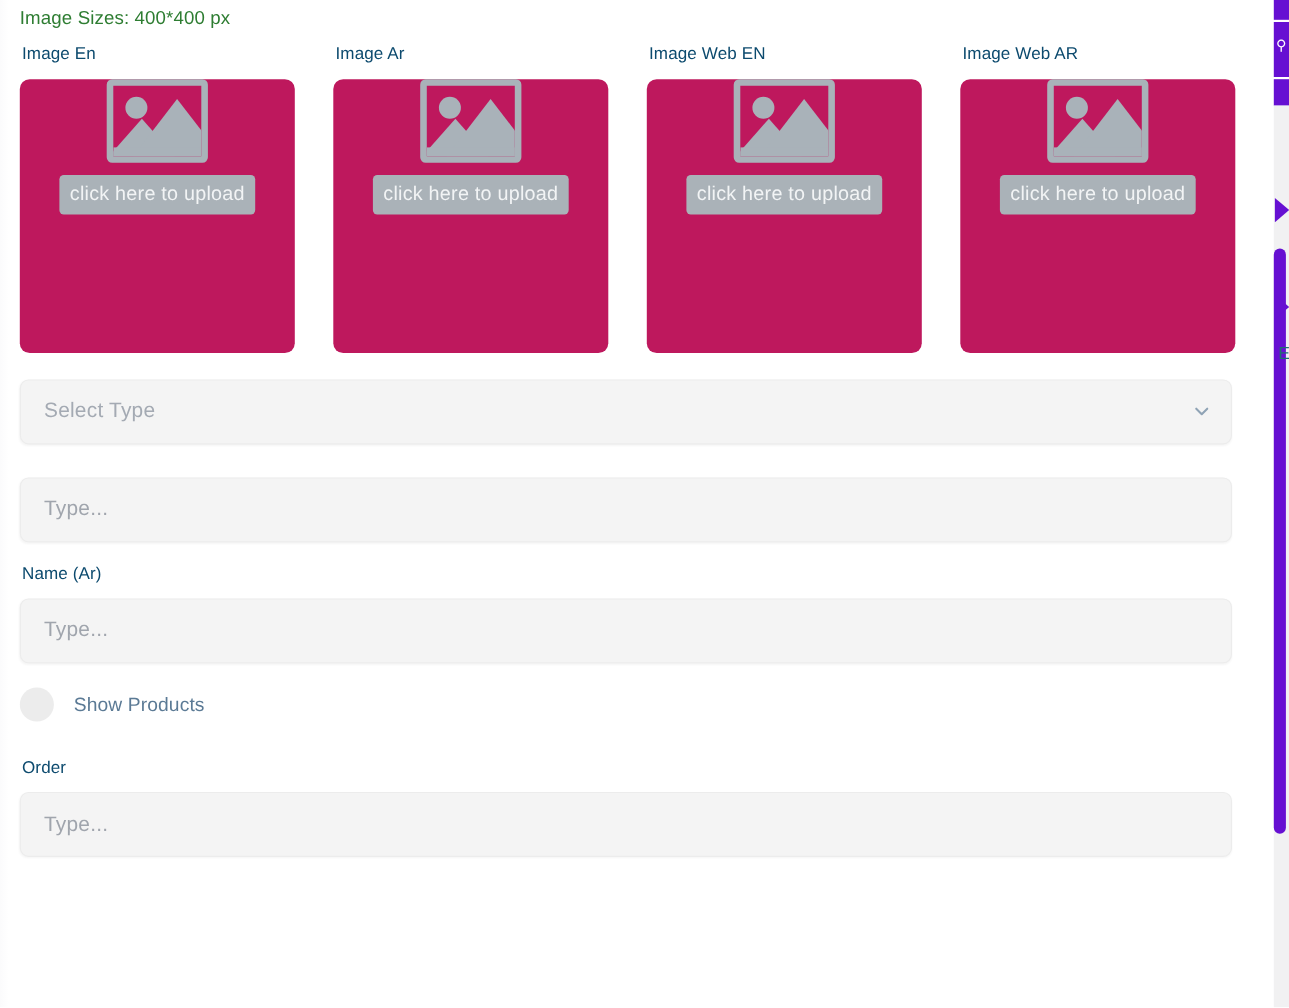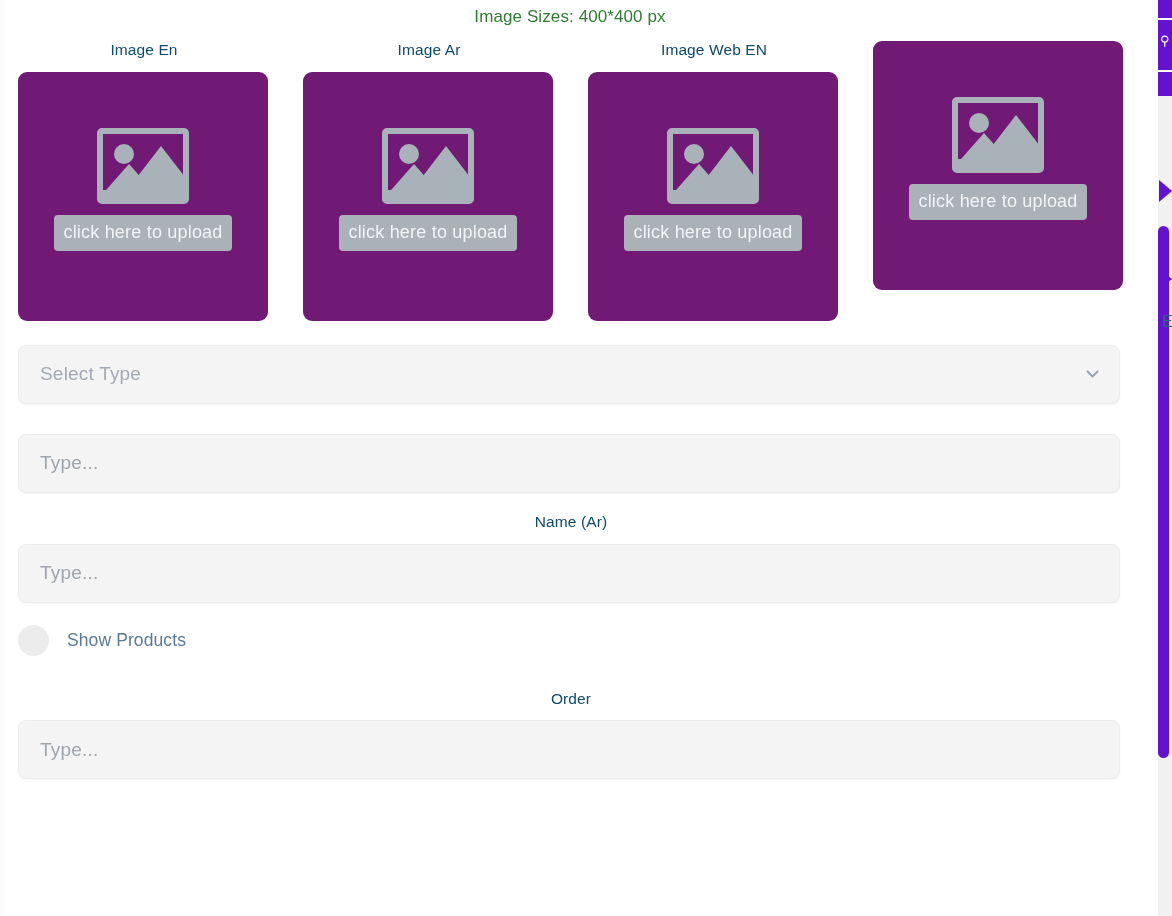--- a/index.html
+++ b/index.html
@@ -30,21 +30,20 @@
     height: 916px;
     background: #ffffff;
     padding: 0 18px 0 18px;
     overflow: hidden;
   }
 
   .panel-inner {
     position: relative;
     width: 1104px;
     margin: 0;
-    text-align: center;
   }
 
   .sizes-note {
     color: #2e7d32;
     font-size: 17px;
     font-weight: 400;
     letter-spacing: .1px;
     padding-top: 7px;
     margin: 0 0 14px 0;
     line-height: 1.2;
@@ -66,28 +65,27 @@
     font-size: 15.5px;
     font-weight: 400;
     line-height: 1.2;
     margin: 0 0 12px 2px;
     letter-spacing: .1px;
   }
   .upload-box {
     position: relative;
     width: 250px;
     height: 249px;
-    background: #701a75;
+    background: #be185d;
     border-radius: 9px;
     cursor: pointer;
     display: flex;
     flex-direction: column;
     align-items: center;
     justify-content: flex-start;
-    padding-top: 56px;
   }
   .img-glyph {
     width: 92px;
     height: 76px;
     border: 6px solid #a9b2b9;
     border-radius: 5px;
     position: relative;
     overflow: hidden;
     background: transparent;
     margin-bottom: 11px;
@@ -319,20 +317,21 @@
               <span class="dot"></span>
               <span class="mount"></span>
               <span class="mount2"></span>
               <span class="base"></span>
             </div>
             <div class="upload-cta">click here to upload</div>
           </div>
         </div>
 
         <div class="upload-col">
+          <span class="field-label">Image Web AR</span>
           <div class="upload-box">
             <div class="img-glyph">
               <span class="dot"></span>
               <span class="mount"></span>
               <span class="mount2"></span>
               <span class="base"></span>
             </div>
             <div class="upload-cta">click here to upload</div>
           </div>
         </div>

